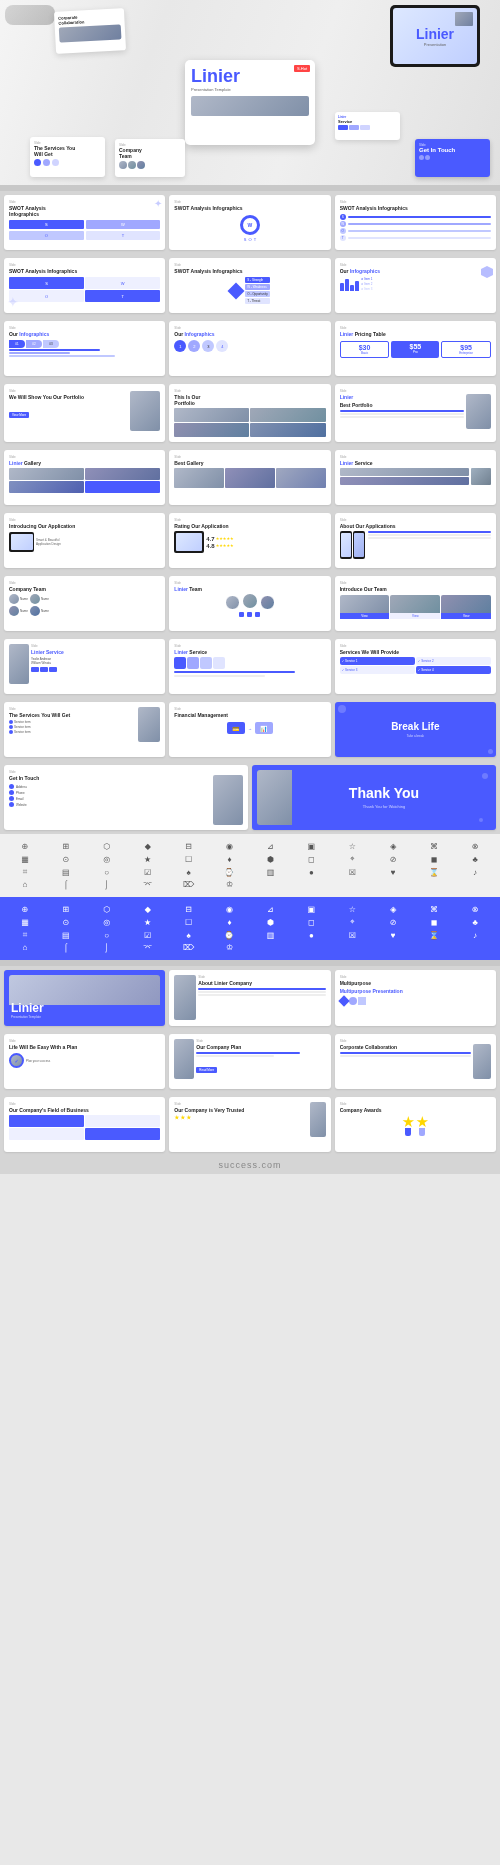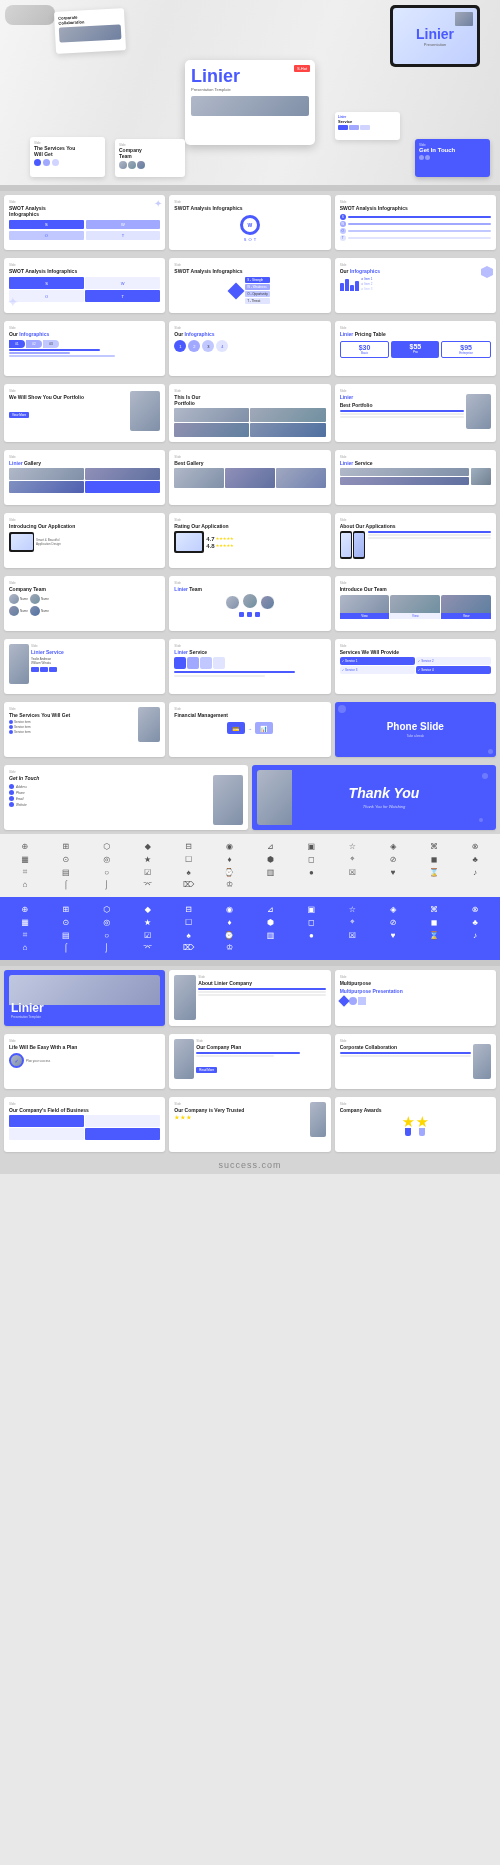--- a/index.html
+++ b/index.html
@@ -683,30 +683,30 @@
       <div style="margin-top:4px;display:flex;align-items:center;justify-content:center;gap:3px;">
         <div style="width:18px;height:12px;background:#4a5aff;border-radius:2px;display:flex;align-items:center;justify-content:center;font-size:6px;color:white;">💳</div>
         <div style="font-size:4px;color:#4a5aff;font-weight:bold;">→</div>
         <div style="width:18px;height:12px;background:#a0a8ff;border-radius:2px;display:flex;align-items:center;justify-content:center;font-size:6px;color:white;">📊</div>
       </div>
     </div>
 
     <div class="slide-item blue-card">
       <div style="height:100%;display:flex;align-items:center;justify-content:center;">
         <div style="text-align:center;">
-          <div style="font-size:10px;font-weight:900;color:white;">Phone Slide</div>
+          <div style="font-size:10px;font-weight:900;color:white;">Break Life</div>
           <div style="font-size:3px;color:rgba(255,255,255,0.7);margin-top:2px;">Take a break</div>
         </div>
       </div>
       <div style="position:absolute;top:3px;left:3px;width:8px;height:8px;background:rgba(255,255,255,0.2);border-radius:50%;"></div>
       <div style="position:absolute;bottom:3px;right:3px;width:5px;height:5px;background:rgba(255,255,255,0.2);border-radius:50%;"></div>
     </div>
   </div>
 
-  <div class="slides-row" style="grid-template-columns:1fr 1fr;font-style:italic;">
+  <div class="slides-row" style="grid-template-columns:1fr 1fr;">
 
     <div class="slide-item">
       <div class="slide-number-label">Slide</div>
       <div style="display:flex;gap:3px;">
         <div style="flex:1;">
           <div class="slide-item-title">Get In Touch</div>
           <div style="margin-top:3px;">
             <div class="contact-row">
               <div class="contact-icon"></div>
               <div class="contact-text">Address</div>

